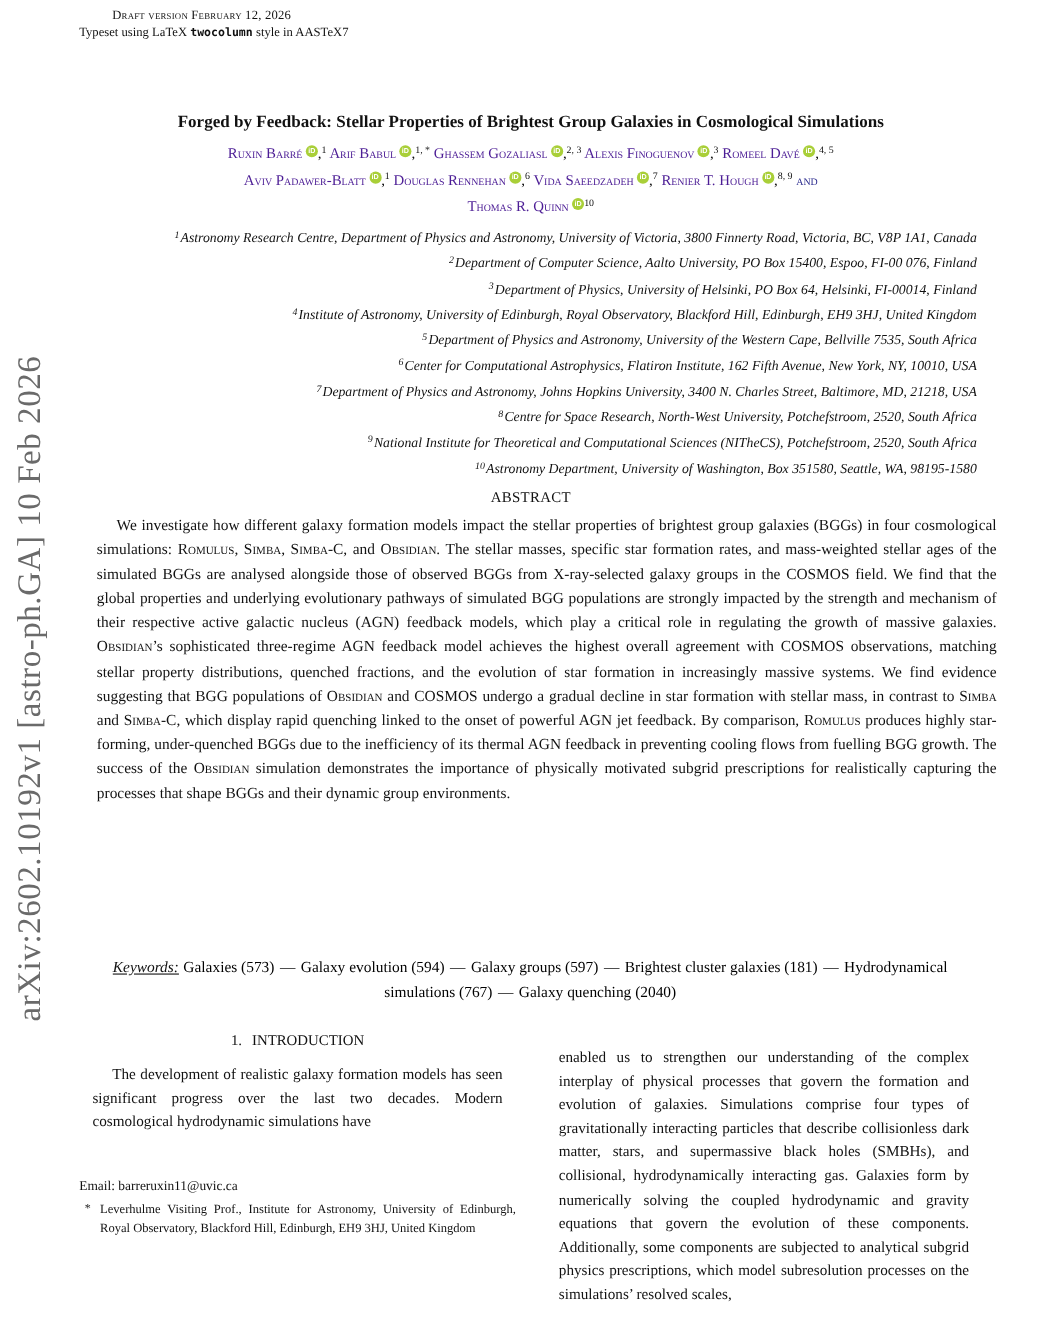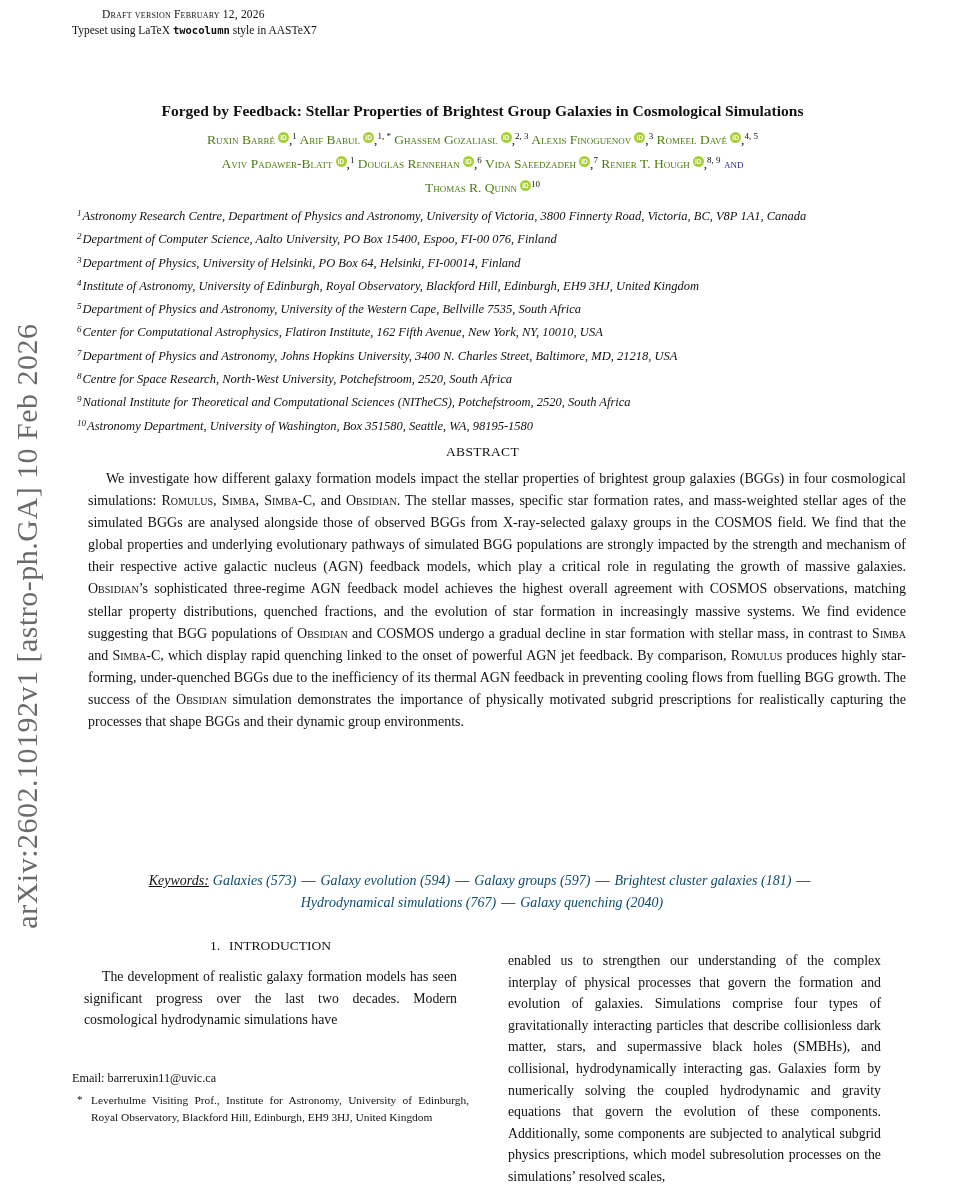--- a/index.html
+++ b/index.html
@@ -20,51 +20,51 @@
   .draft-line{font-variant:small-caps;letter-spacing:0.2px;margin-left:30px;}
   .tt{font-family:"DejaVu Sans Mono", monospace;font-weight:bold;font-size:10.5px;}
   
   .paper-title{
     position:absolute;left:0;top:92px;width:965px;text-align:center;
     font-weight:bold;font-size:15.5px;white-space:nowrap;
   }
   
   .authors{position:absolute;left:0;top:126px;width:965px;text-align:center;}
   .authors-line{font-variant:small-caps;font-size:13.5px;line-height:21px;white-space:nowrap;}
-  .author-name{color:#4d7c0f;}
+  .author-name{color:#4c1d95;}
   .author-and{color:#2d2d8f;}
   .orcid-icon{
     display:inline-block;width:11px;height:11px;border-radius:50%;
     background:#a9cf38;margin-left:3px;vertical-align:1px;position:relative;
   }
   .orcid-icon::after{
     content:"iD";position:absolute;left:0;top:0;width:11px;height:11px;
     color:#fff;font-size:6.5px;line-height:11px;text-align:center;
     font-variant:normal;font-family:"Liberation Sans", sans-serif;font-weight:bold;
   }
   .author-comma{color:#111;font-variant:normal;}
   .author-sup{font-size:9px;vertical-align:5px;color:#111;font-variant:normal;letter-spacing:0;}
   
   .affiliations{position:absolute;left:77px;top:203px;width:811px;}
-  .affil{text-align:left;font-style:italic;font-size:12.5px;line-height:20.3px;}
+  .affil{text-align:right;font-style:italic;font-size:12.5px;line-height:20.3px;}
   .affil sup{font-size:9px;vertical-align:4px;margin-right:1px;}
   
   .abstract-heading{position:absolute;left:0;top:444px;width:965px;text-align:center;font-size:13.5px;letter-spacing:0.3px;}
   .abstract-body{
     position:absolute;left:88px;top:468px;width:818px;margin:0;
     font-size:14px;line-height:22.1px;text-align:justify;text-indent:18px;
   }
   .sc{font-variant:small-caps;}
   
   .keywords{
     position:absolute;left:102px;top:870px;width:760px;text-align:center;
     font-size:14px;line-height:22px;
   }
   .kw-label{font-style:italic;margin-right:4px;text-decoration:underline;}
-  .kw{color:#0c4a6e;text-decoration:none;cursor:pointer;font-style:italic;}
+  .kw{color:#000000;text-decoration:none;cursor:pointer;}
   .kw-sep{color:#111;margin:0 5px;}
   
   .col-left{position:absolute;left:72px;top:938px;width:397px;}
   .col-right{position:absolute;left:496px;top:938px;width:397px;}
   .section-heading{text-align:center;font-size:13.5px;margin:0 0 10px 0;}
   .section-number{margin-right:9px;}
   .body-par{
     margin:12px;font-size:13.8px;line-height:21.6px;text-align:justify;text-indent:18px;
   }
   .body-par.no-indent{text-indent:0;}

